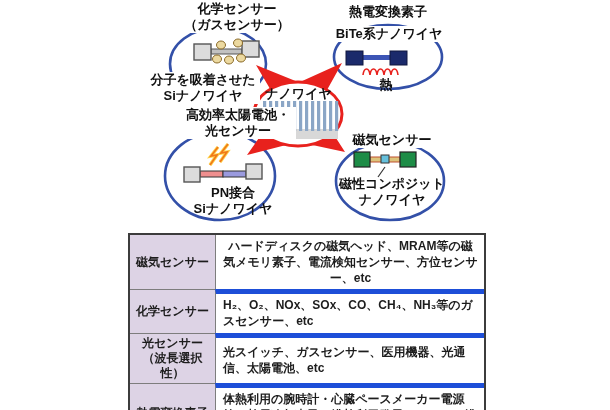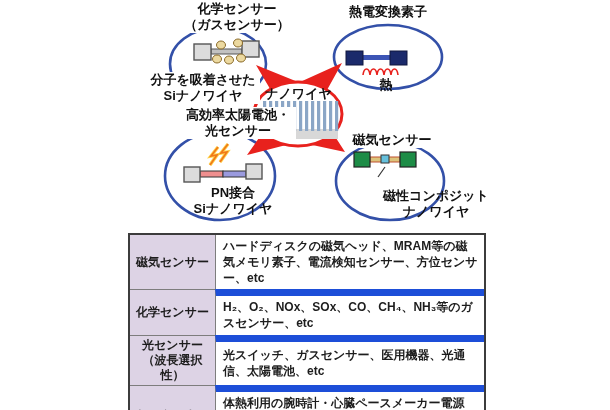--- a/index.html
+++ b/index.html
@@ -36,25 +36,25 @@
     border:2px solid #3c3c3c;background:#fff;
     display:grid;grid-template-columns:85px 1fr;
   }
   .t-label{
     background:var(--header-lav);border-top:1px solid #7d7d7d;
     display:flex;align-items:center;justify-content:center;
     font-size:12px;font-weight:bold;text-align:center;white-space:pre-line;
     line-height:1.25;padding:2px 1px;
   }
   .t-desc{
-    background:#fff;border-top:7px solid #1d4ed8;border-left:1px solid #7d7d7d;
+    background:#fff;border-top:5px solid #1d4ed8;border-left:1px solid #7d7d7d;
     font-size:12px;font-weight:bold;line-height:1.32;padding:4px 6px 3px 7px;
     display:flex;align-items:center;
   }
-  .row-0 .t-label,.row-0 .t-desc{border-top:none;}
+  .row-0 .t-label,.row-0 .t-desc{border-top:none;text-align:center;}
   .row-0{min-height:36px;} .row-1{min-height:36px;} .row-2{min-height:36px;} .row-3{min-height:58px;}
   .trow{display:contents;}
 </style>
 </head>
 <body>
 
 <div class="canvas">
   <div class="diagram">
 
     <svg width="610" height="235" viewBox="0 0 610 235">
@@ -124,31 +124,32 @@
         <line x1="385" y1="167" x2="378" y2="177" stroke="#333" stroke-width="1.2"></line>
       </g>
     </svg>
 
     <div class="lbl" style="left:166px;top:1px;width:142px;">化学センサー
 （ガスセンサー）</div>
     <div class="lbl left" style="left:146px;top:72px;width:114px;">分子を吸着させた
 Siナノワイヤ</div>
 
     <div class="lbl" style="left:336px;top:4px;width:104px;">熱電変換素子</div>
+    <div class="lbl" style="left:330px;top:26px;width:118px;">BiTe系ナノワイヤ</div>
     <div class="lbl nobg" style="left:366px;top:77px;width:40px;">熱</div>
 
     <div class="lbl nobg" style="left:261px;top:86px;width:75px;">ナノワイヤ</div>
 
     <div class="lbl" style="left:148px;top:107px;width:116px;margin-left:32px;">高効率太陽電池・
 光センサー</div>
     <div class="lbl nobg" style="left:180px;top:185px;width:106px;">PN接合
 Siナノワイヤ</div>
 
     <div class="lbl" style="left:346px;top:132px;width:92px;">磁気センサー</div>
-    <div class="lbl nobg" style="left:336px;top:188px;width:112px;margin-left:44px;">磁性コンポジット
+    <div class="lbl nobg" style="left:336px;top:176px;width:112px;">磁性コンポジット
 ナノワイヤ</div>
   </div>
 
   <div class="apps-table">
     <div class="trow row-0">
       <div class="t-label">磁気センサー</div>
       <div class="t-desc">ハードディスクの磁気ヘッド、MRAM等の磁気メモリ素子、電流検知センサー、方位センサー、etc</div>
     </div>
     <div class="trow row-1">
       <div class="t-label">化学センサー</div>

